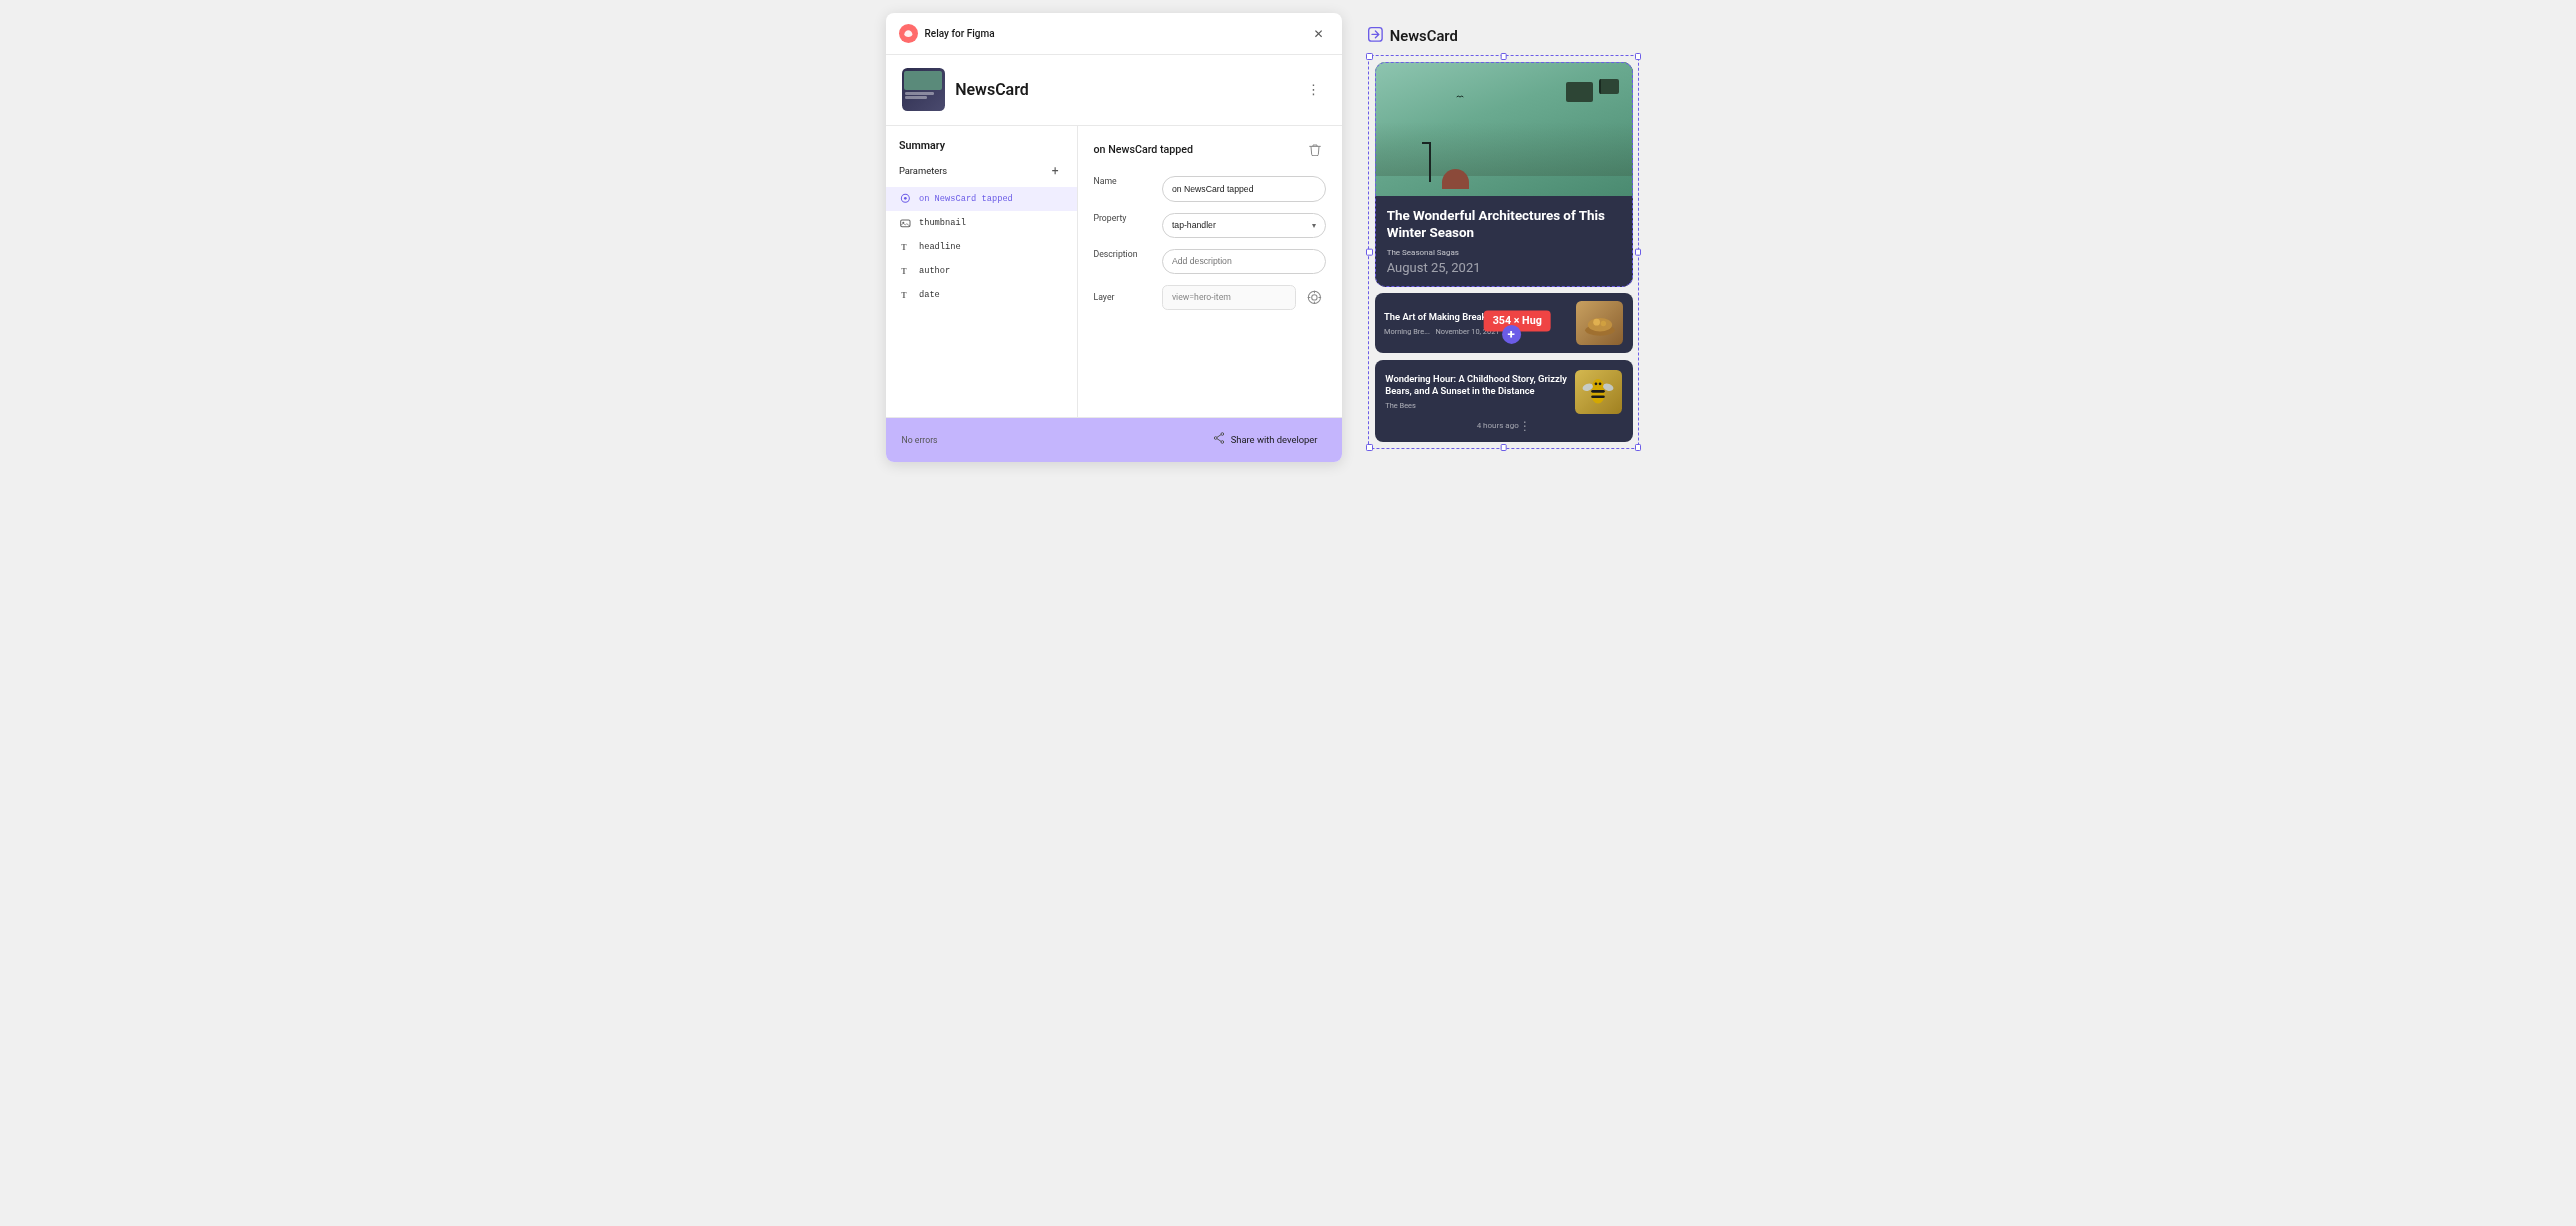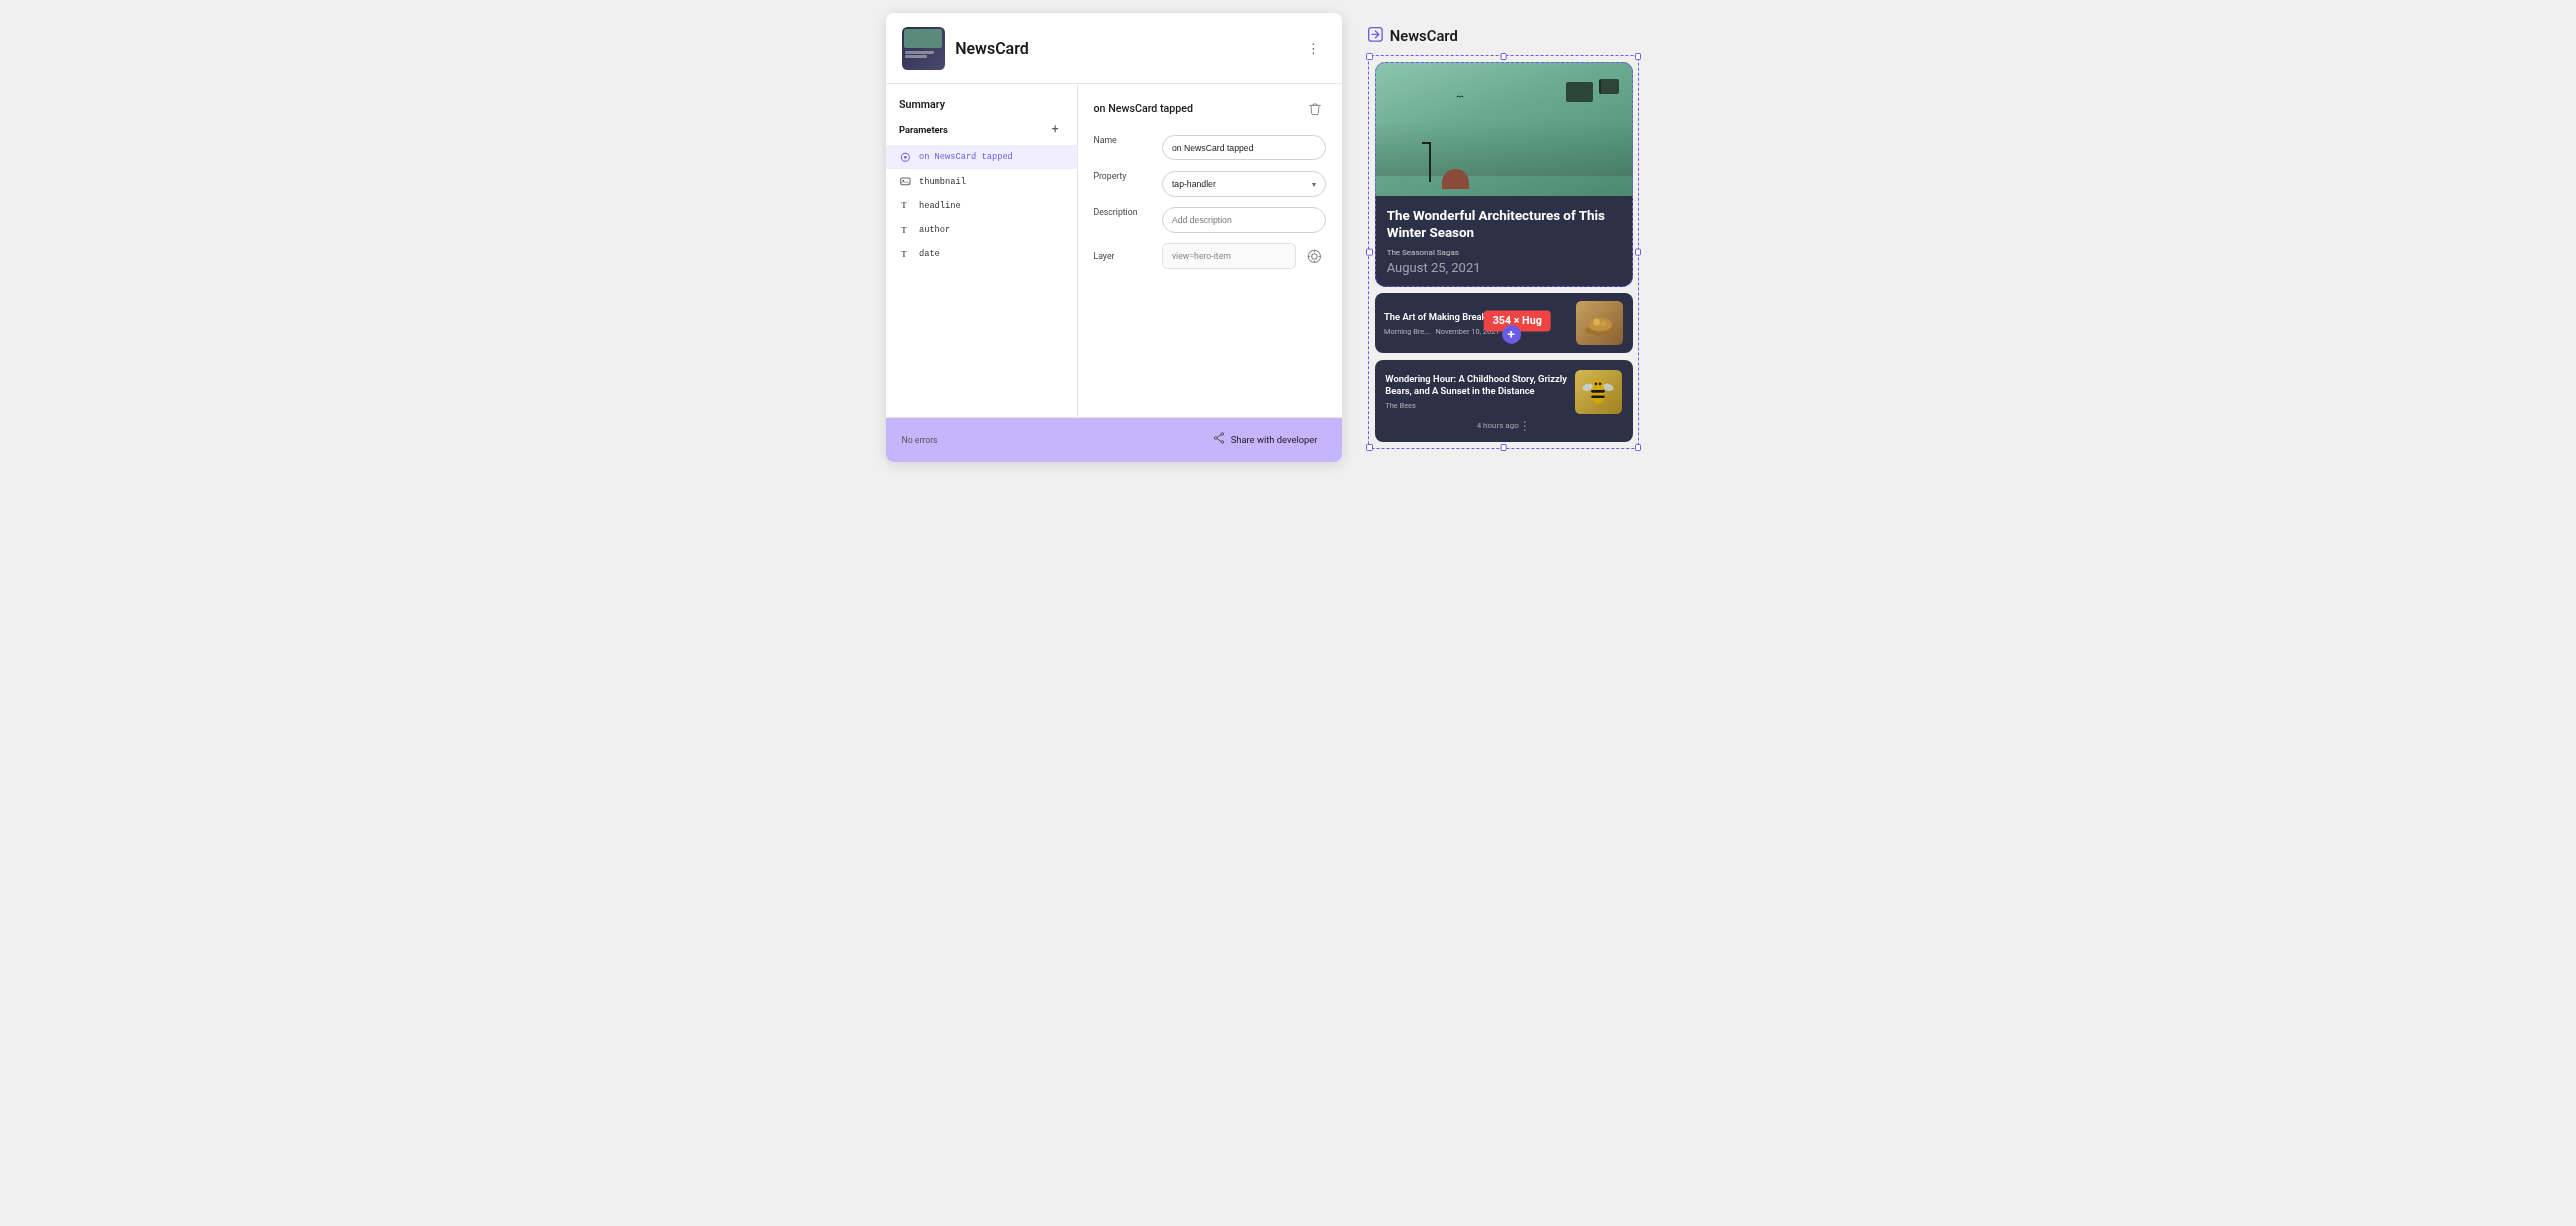--- a/index.html
+++ b/index.html
@@ -162,21 +162,21 @@
 
     .params-header {
       display: flex;
       align-items: center;
       justify-content: space-between;
       padding: 0 13.4px 8px 13.4px;
     }
 
     .params-title {
       font-size: 9.4px;
-      font-weight: 700;
+      font-weight: 400;
       color: #1a1a1a;
     }
 
     .params-add-btn {
       width: 16px;
       height: 16px;
       display: flex;
       align-items: center;
       justify-content: center;
       cursor: pointer;
@@ -653,20 +653,29 @@
     .hero-corner.bl { bottom: -2.7px; left: -2.7px; }
     .hero-corner.br { bottom: -2.7px; right: -2.7px; }
   </style>
 </head>
 <body>
 
 <div class="app-container">
 
   <div class="left-panel">
 
+    <div class="panel-header">
+      <div class="panel-header-logo">
+        <svg width="10.7" height="9.4" viewBox="0 0 16 14" fill="none">
+          <path d="M8 2C5 2 2 5 2 8s3 4 6 4 6-1 6-4-3-6-6-6z" fill="rgba(255,255,255,0.9)"></path>
+        </svg>
+      </div>
+      <span class="panel-header-title">Relay for Figma</span>
+      <div class="panel-header-close">✕</div>
+    </div>
 
     <div class="component-title-area">
       <div class="component-thumbnail">
         <div class="component-thumbnail-inner">
           <div class="thumb-img-block"></div>
           <div class="thumb-text-lines">
             <div class="thumb-line medium"></div>
             <div class="thumb-line short"></div>
           </div>
         </div>

